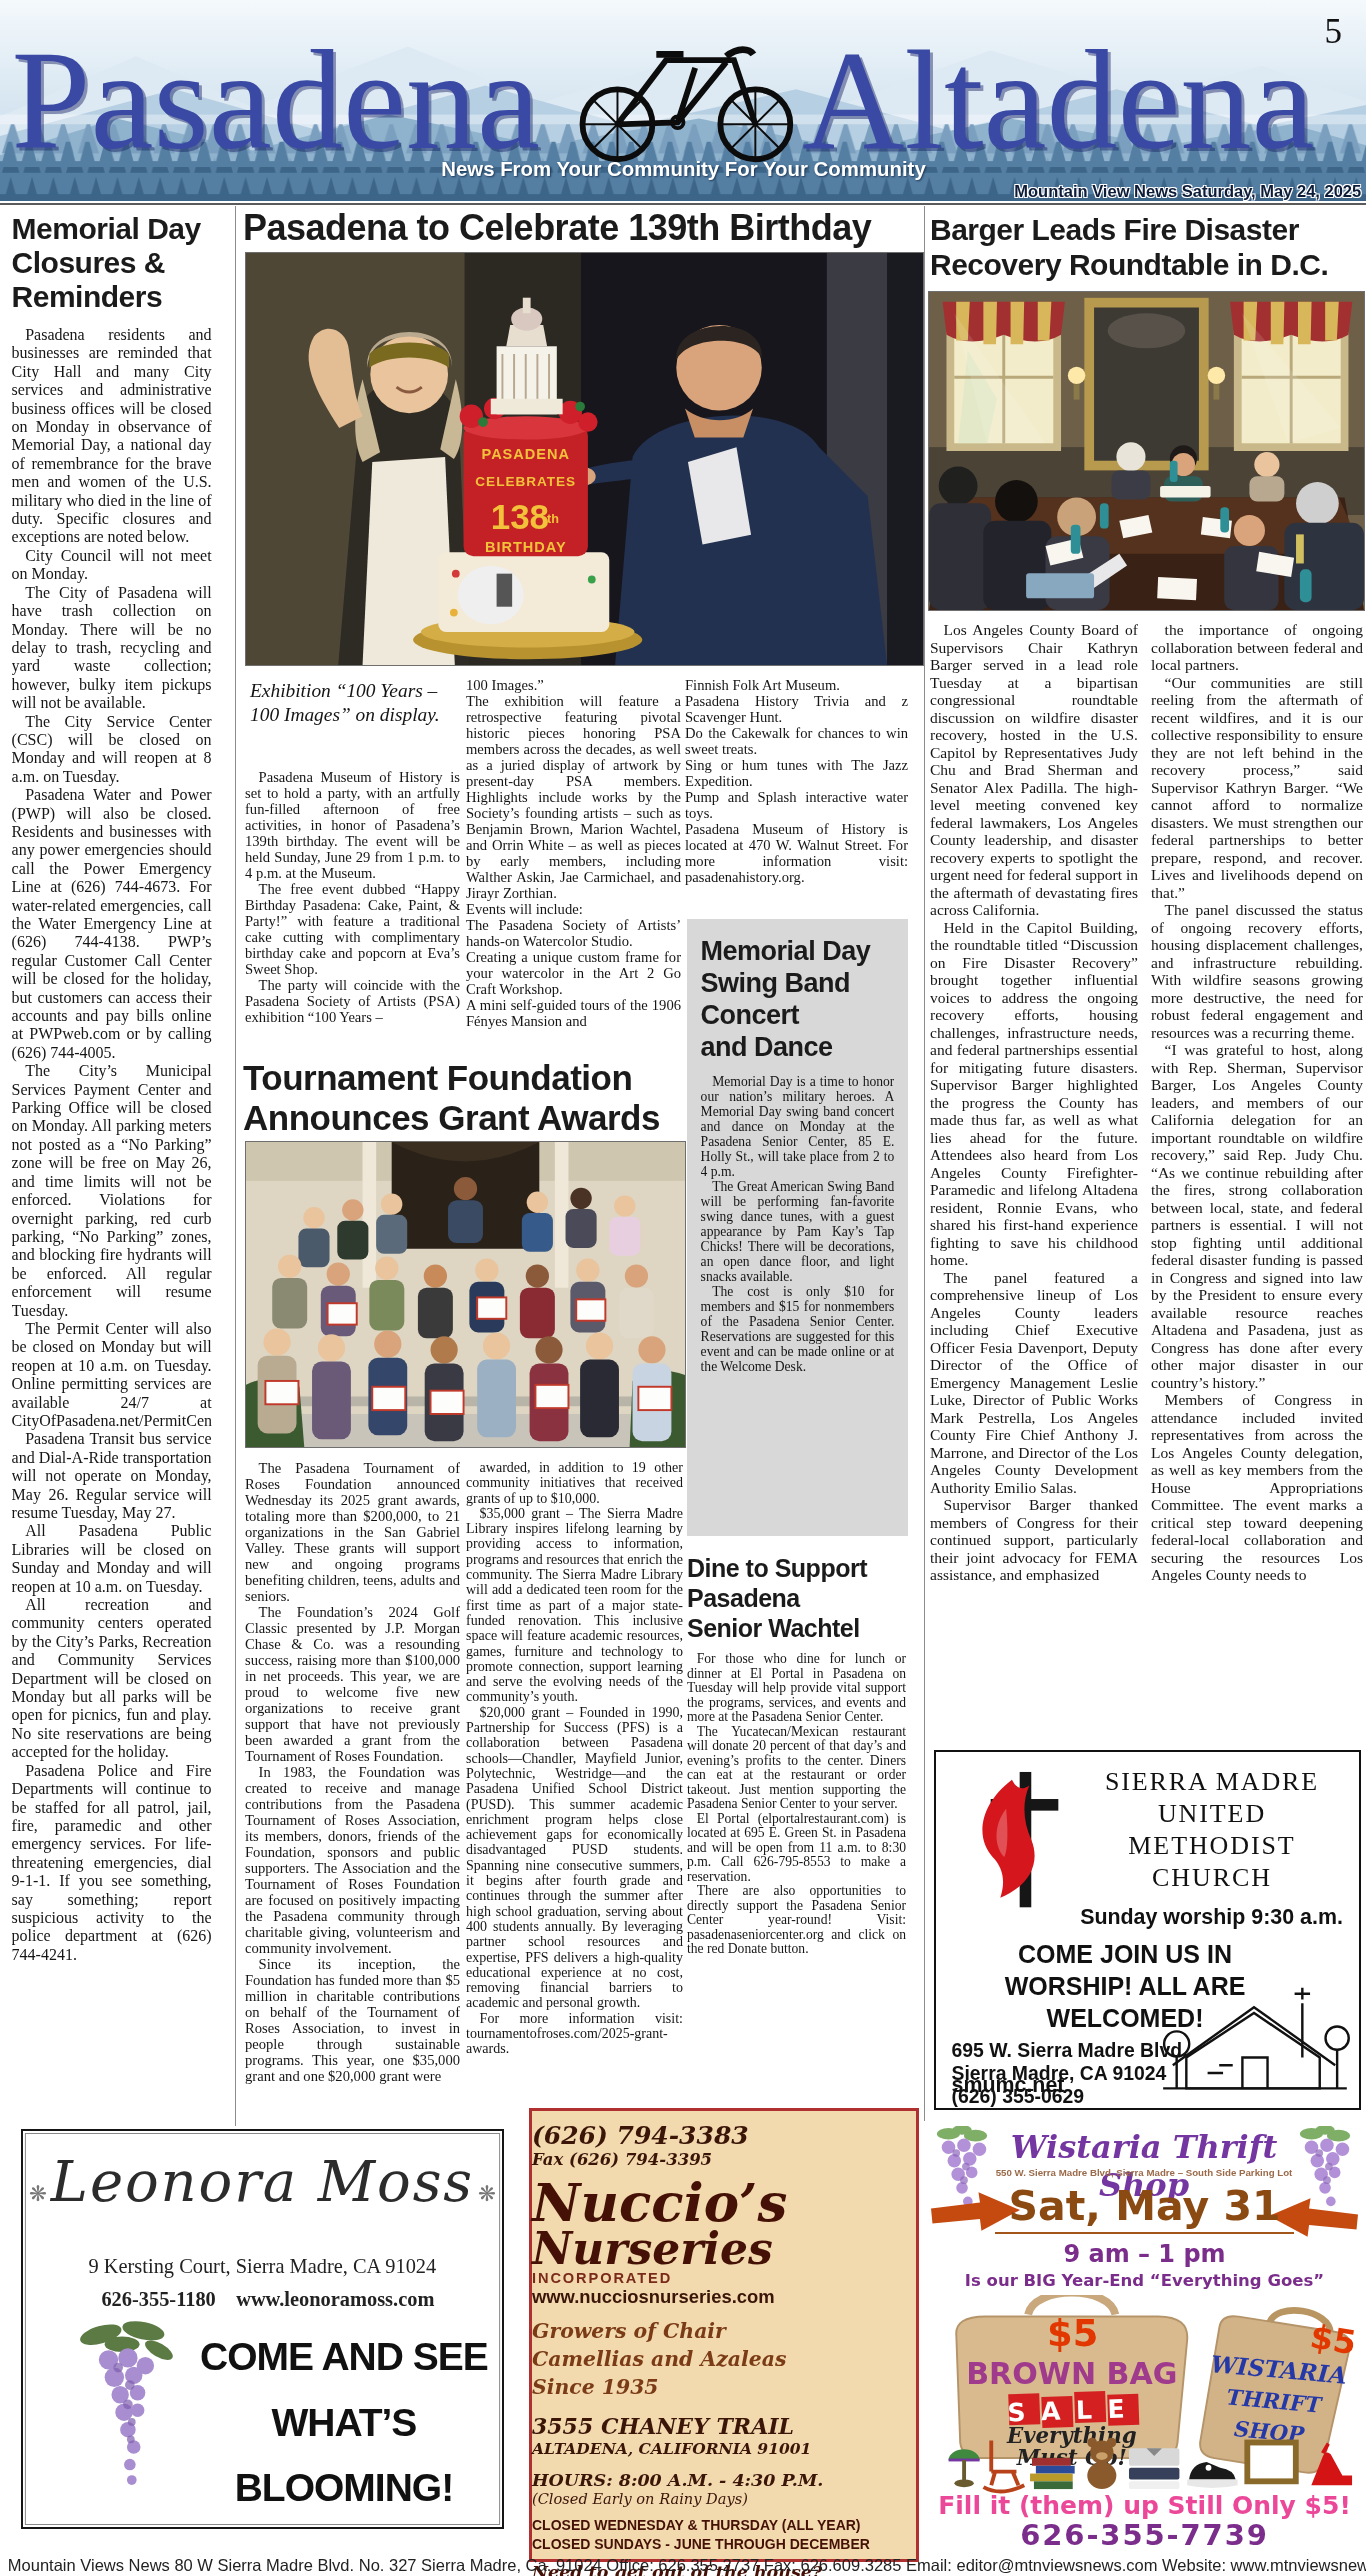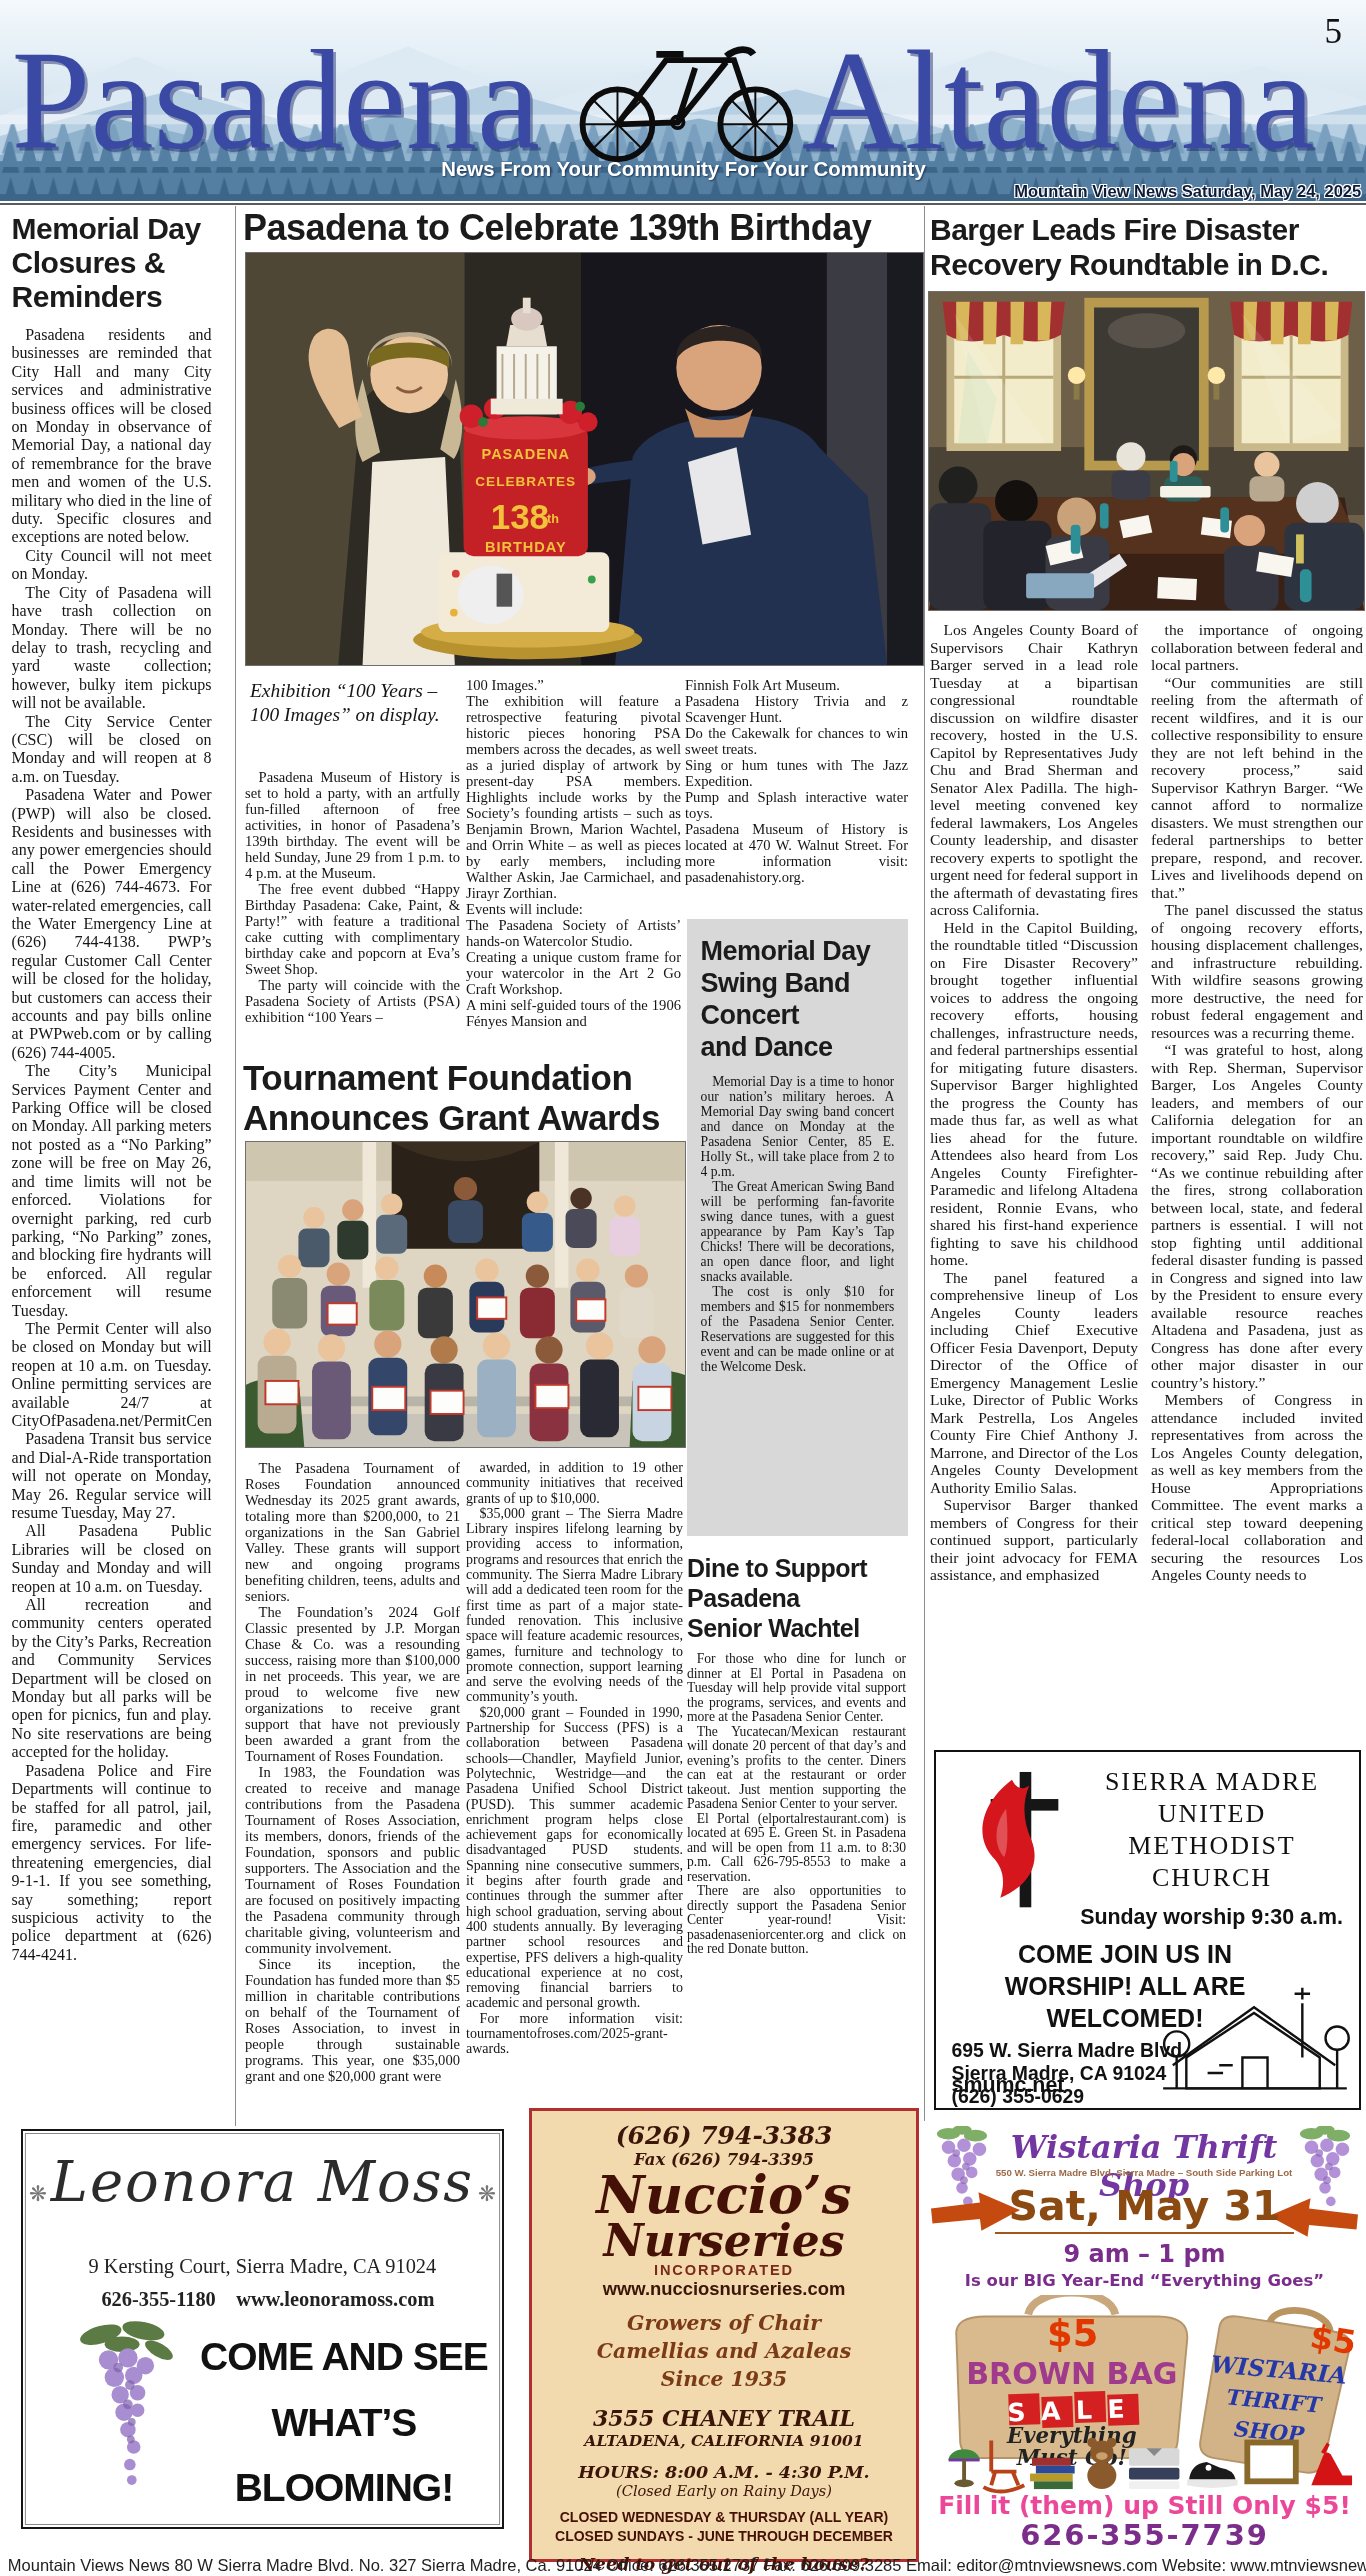--- a/index.html
+++ b/index.html
@@ -75,21 +75,21 @@
               box-shadow:inset 0 0 0 1.9px #fff, inset 0 0 0 2.9px #8a8a8a;}
   .leo-name{font-family:"DejaVu Serif",serif;font-style:italic;font-size:56px;color:#2c2c2c;
             text-align:center;letter-spacing:1.9px;}
   .leo-flourish{font-family:"DejaVu Sans",sans-serif;font-size:21.4px;color:#777;}
   .leo-addr{font-family:"Liberation Serif",serif;font-size:20.4px;text-align:center;color:#222;}
   .leo-row{font-family:"Liberation Serif",serif;font-weight:bold;font-size:20.4px;color:#222;}
   .leo-slogan{font-family:"Liberation Sans",sans-serif;font-weight:bold;font-size:39px;line-height:52px;
               color:#111;text-align:center;letter-spacing:-1px;}
 
   
-  .nuccio-ad{box-sizing:border-box;border:3.9px solid #b03030;background:#f2d9ae;text-align:center;
+  .nuccio-ad{box-sizing:border-box;border:3.9px solid #b03030;background:#f2d9ae;
              font-family:"DejaVu Serif",serif;color:#3a1508;}
   .nuc-phone{font-style:italic;font-weight:bold;font-size:25px;}
   .nuc-fax{font-style:italic;font-weight:bold;font-size:16.5px;}
   .nuc-name1{font-style:italic;font-weight:bold;font-size:53px;line-height:50px;color:#451106;}
   .nuc-name2{font-style:italic;font-weight:bold;font-size:44px;line-height:43px;color:#451106;}
   .nuc-inc{font-family:"Liberation Sans",sans-serif;font-weight:bold;font-size:14.6px;letter-spacing:1.9px;color:#7a2a1a;}
   .nuc-web{font-family:"Liberation Sans",sans-serif;font-weight:bold;font-size:18.4px;color:#3a1508;}
   .nuc-tag{font-style:italic;font-weight:bold;font-size:20.4px;line-height:28px;color:#7a3b16;}
   .nuc-addr1{font-style:italic;font-weight:bold;font-size:22px;}
   .nuc-addr2{font-style:italic;font-weight:bold;font-size:15.5px;}
@@ -695,21 +695,21 @@
     <div class="abs leo-slogan" style="left:175px;top:200px;width:291px;">
       <div>COME AND SEE</div>
       <div style="margin-top:13.6px;">WHAT’S</div>
       <div style="margin-top:13.6px;">BLOOMING!</div>
     </div>
   </div>
 
   <div class="abs nuccio-ad" style="left:529px;top:2108px;width:390px;height:454px;">
     <div class="nuc-phone" style="margin-top:9.7px;">(626) 794-3383</div>
     <div class="nuc-fax">Fax (626) 794-3395</div>
-    <div class="nuc-name1" style="margin-top:0;">Nuccio’s</div>
+    <div class="nuc-name1" style="margin-top:8px;">Nuccio’s</div>
     <div class="nuc-name2">Nurseries</div>
     <div class="nuc-inc">INCORPORATED</div>
     <div class="nuc-web">www.nucciosnurseries.com</div>
     <div class="nuc-tag" style="margin-top:9.7px;">
       <div>Growers of Chair</div>
       <div>Camellias and Azaleas</div>
       <div>Since 1935</div>
     </div>
     <div class="nuc-addr1" style="margin-top:11.6px;">3555 CHANEY TRAIL</div>
     <div class="nuc-addr2">ALTADENA, CALIFORNIA 91001</div>

